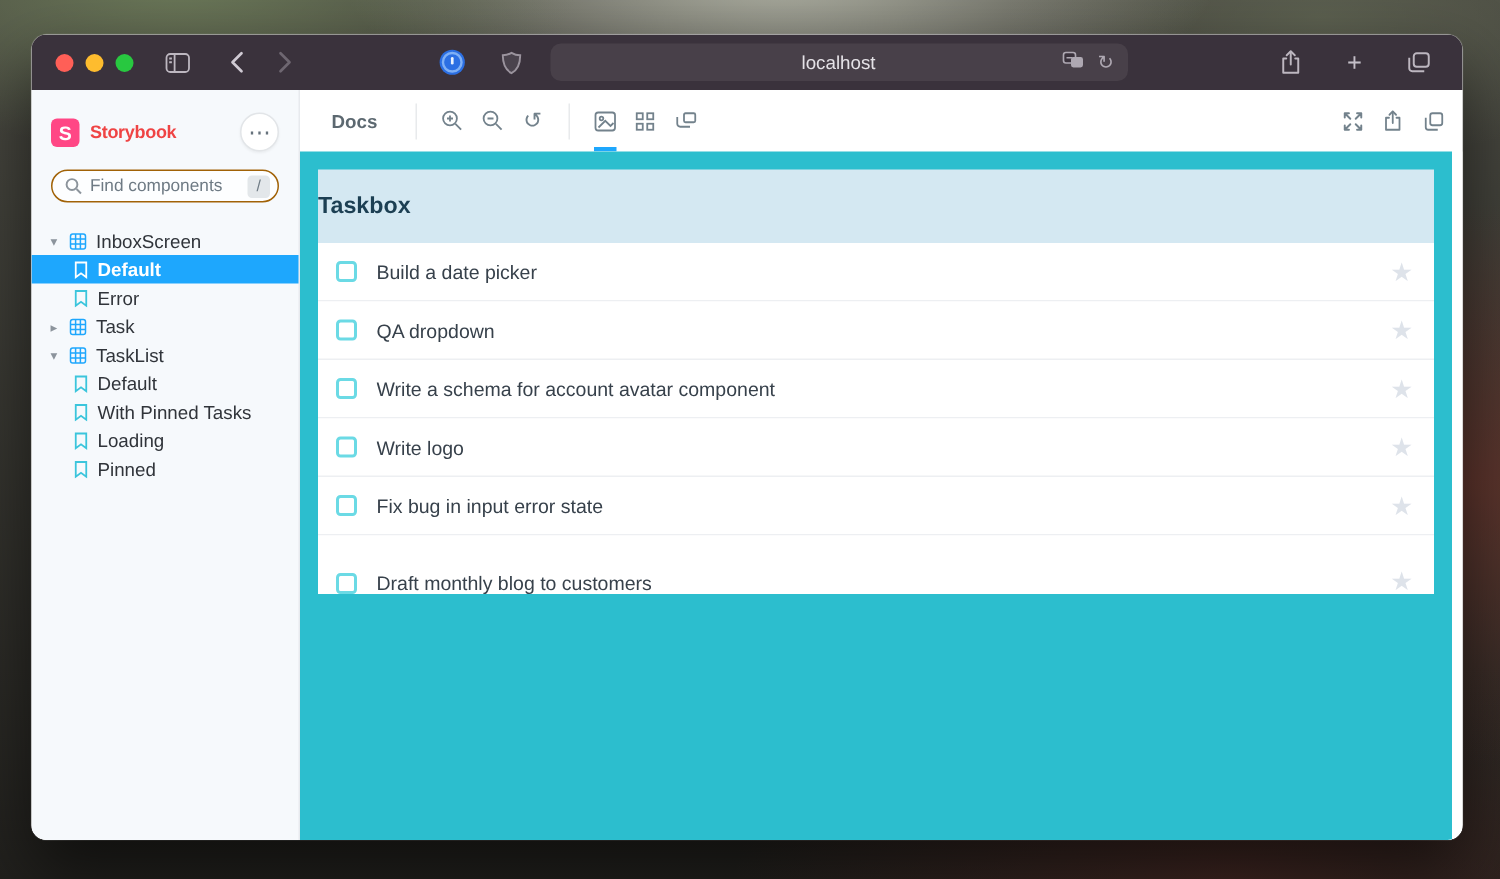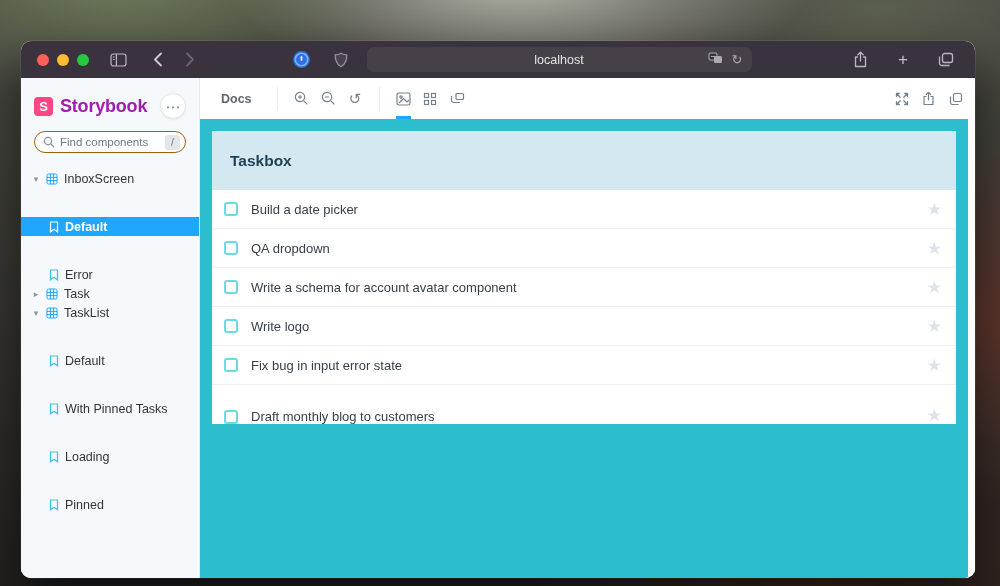--- a/index.html
+++ b/index.html
@@ -12,21 +12,21 @@
     background-image:
       radial-gradient(380px 160px at 12% -2%, rgba(110,125,90,.9), transparent 70%),
       radial-gradient(420px 170px at 52% -4%, rgba(200,202,188,.85), transparent 70%),
       radial-gradient(300px 140px at 88% 2%, rgba(95,100,82,.8), transparent 70%),
       radial-gradient(300px 260px at 98% 55%, rgba(125,52,42,.55), transparent 72%),
       radial-gradient(460px 220px at 82% 100%, rgba(92,42,36,.5), transparent 72%),
       linear-gradient(#4a4a42, #21201d);
   }
 
   .window {
-    position:absolute; left:21px; top:41px; width:954px; height:537px;
+    position:absolute; left:21px; top:23px; width:954px; height:537px;
     border-radius:10px; overflow:hidden; display:flex; flex-direction:column;
     box-shadow: 0 22px 45px rgba(0,0,0,.55), 0 0 0 .5px rgba(255,255,255,.18);
     background:#fff;
   }
 
   
   .titlebar { flex:0 0 37px; background:#3A323C; display:flex; align-items:center; padding:0 16px; }
   .traffic { display:flex; gap:8px; margin-right:16px; }
   .dot { width:12px; height:12px; border-radius:50%; }
   .dot.red{ background:#FF5F57; } .dot.yellow{ background:#FEBC2E; } .dot.green{ background:#28C840; }
@@ -45,39 +45,39 @@
   
   .app { flex:1; display:flex; min-height:0; background:#fff; }
 
   
   .sidebar { width:179px; flex:0 0 179px; background:#F6F9FC; border-right:1px solid #E7EAEE;
              display:flex; flex-direction:column; padding-top:14px; }
   .brand-row { display:flex; align-items:center; padding:0 13px; height:28px; }
   .logo { width:19px; height:19px; border-radius:4px; background:#FF4785; color:#fff;
           font-weight:bold; font-size:13px; display:flex; align-items:center; justify-content:center;
           margin-right:7px; }
-  .brand-name { flex:1; font-size:18px; font-weight:bold; color:#a21caf; letter-spacing:-.2px; }
+  .brand-name { flex:1; font-size:12px; font-weight:bold; color:#ef4444; letter-spacing:-.2px; }
   .menu-btn { width:26px; height:26px; border-radius:50%; background:#fff; border:1px solid #E2E5E8;
               color:#66727C; font-size:15px; line-height:1; display:flex; align-items:center;
               justify-content:center; box-shadow:0 1px 2px rgba(0,0,0,.06); cursor:pointer; }
   .search-row { padding:11px 13px 4px; }
   .search-box { position:relative; height:22px; border:1px solid #a16207; border-radius:16px;
                 background:#FDFEFF; display:flex; align-items:center; }
   .search-box svg { position:absolute; left:8px; color:#8C949C; }
   input.search { width:100%; border:none; background:transparent; outline:none;
                  font-family:inherit; font-size:11.5px; color:#444; padding:0 24px 0 25px; }
   input.search::placeholder { color:#6E7A84; }
   .slash-badge { position:absolute; right:5px; width:15px; height:15px; border-radius:3px;
                  background:#E3E7EA; color:#6E7A84; font-size:10.5px;
                  display:flex; align-items:center; justify-content:center; }
 
   .tree { margin-top:12px; font-size:12.5px; color:#30343A; }
   .trow { height:19px; display:flex; align-items:center; gap:6px; padding-left:11px; cursor:pointer; }
   .trow .caret { width:8px; font-size:9px; color:#8C949C; text-align:center; flex:none; }
-  .trow.story { padding-left:28px;margin-top:29px; }
+  .trow.story { padding-left:28px; }
   .trow .cicon { color:#1EA7FD; display:flex; flex:none; }
   .trow .bicon { color:#3BC5DC; display:flex; flex:none; }
   .trow.selected { background:#1EA7FD; color:#fff; font-weight:bold; }
   .trow.selected .bicon { color:#fff; }
   .tlabel { white-space:nowrap; }
 
   
   .canvas { flex:1; display:flex; flex-direction:column; min-width:0; background:#fff; }
   .tabbar { flex:0 0 41px; display:flex; align-items:center; padding:0 6px; }
   .tab { position:relative; height:41px; display:flex; align-items:center; padding:0 15px;
@@ -87,21 +87,21 @@
   .vsep { width:1px; height:24px; background:#E8EAEC; margin:0 10px; flex:none; }
   .tool { position:relative; width:27px; height:41px; display:flex; align-items:center;
           justify-content:center; color:#73828C; cursor:pointer; }
   .tool.active-tool::after { content:""; position:absolute; left:6px; right:6px; bottom:0; height:3px; background:#1EA7FD; }
   .tool .glyph { font-size:15px; line-height:1; }
   .tab-spacer { flex:1; }
 
   
   .preview { flex:1; position:relative; background:#fff; min-height:0; }
   .teal { position:absolute; left:0; top:0; bottom:0; right:7px; background:#2CBECE; padding:12px; overflow:hidden; }
-  .taskbox-header { height:59px; background:#D4E8F2; display:flex; align-items:center; padding-left:18px; }
+  .taskbox-header { height:49px; background:#D4E8F2; display:flex; align-items:center; }
   .taskbox-title { font-size:15.5px; font-weight:bold; color:#1C3F53; }
   .tasklist { background:#fff; }
   .task-row { height:39px; display:flex; align-items:center; padding:0 14px 0 12px;
               background:#fff; border-bottom:1px solid #EDEFF2; }
   .task-row:last-child { border-bottom:none;align-items:flex-end; }
   .checkbox { width:14px; height:14px; border:2px solid #6BDAE5; border-radius:3px; background:#fff;
               flex:none; cursor:pointer; }
   .task-title { margin-left:13px; font-size:13px; color:#37414B; flex:1; white-space:nowrap;
                 overflow:hidden; text-overflow:ellipsis; }
   .star { color:#DEE3EA; font-size:17px; line-height:1; cursor:pointer; flex:none; }

